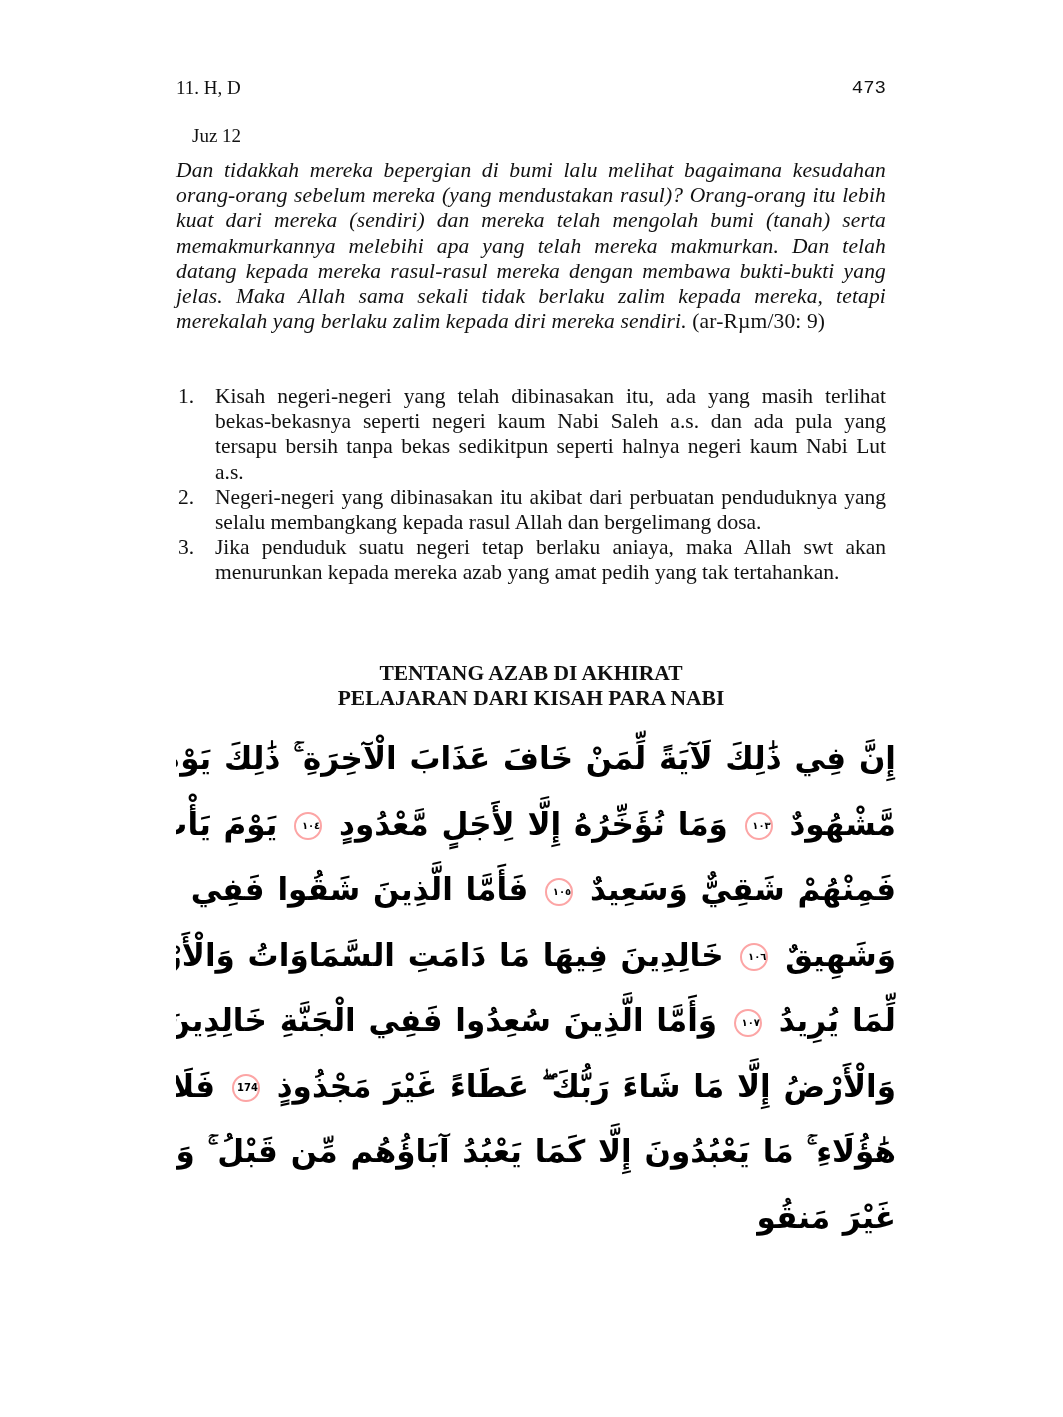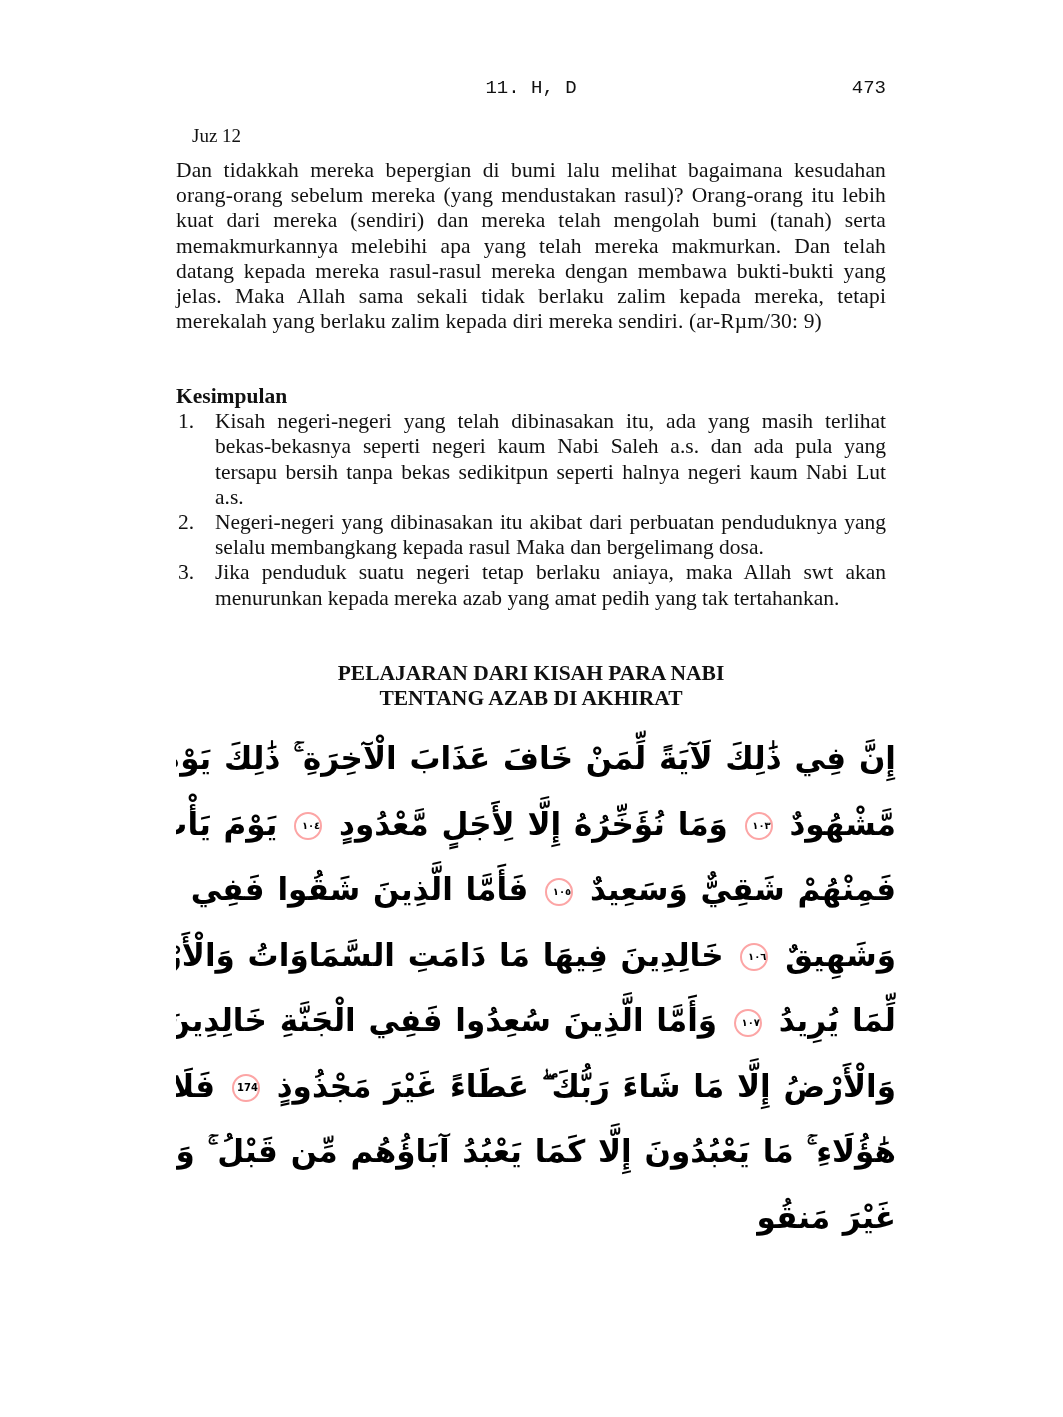--- a/index.html
+++ b/index.html
@@ -18,35 +18,35 @@
     .running-header {
       position: absolute;
       top: 74px;
       left: 176px;
       width: 710px;
       height: 28px;
       font-size: 19px;
       line-height: 28px;
     }
     .running-header .juz { position: absolute; left: 16px; top: 0; margin-top: 48px; }
-    .running-header .chapter { position: absolute; left: 0; right: 0; top: 0; text-align: center; font-family: Liberation Mono, monospace; }
+    .running-header .chapter { position: absolute; left: 0; right: 0; top: 0; text-align: left; }
     .running-header .page-no { position: absolute; right: 0; top: 0; font-family: Liberation Mono, monospace; }
 
     .quote {
       position: absolute;
       top: 158px;
       left: 176px;
       width: 710px;
       font-size: 21.5px;
       line-height: 25.2px;
       text-align: justify;
       text-align-last: left;
       letter-spacing: 0.15px;
     }
-    .quote .quote-text { }
+    .quote .quote-text { font-style: italic; }
     .quote .quote-ref { font-style: normal; margin-top: 10px; }
 
     .conclusion {
       position: absolute;
       top: 384px;
       left: 176px;
       width: 710px;
       font-size: 21.5px;
       line-height: 25.2px;
     }
@@ -131,40 +131,39 @@
   <span class="chapter">11. H,  D</span>
   <span class="page-no">473</span>
 </div>
 
 <div class="quote">
   <span class="quote-text">Dan tidakkah mereka bepergian di bumi lalu melihat bagaimana kesudahan orang-orang sebelum mereka (yang mendustakan rasul)? Orang-orang itu lebih kuat dari mereka (sendiri) dan mereka telah mengolah bumi (tanah) serta memakmurkannya melebihi apa yang telah mereka makmurkan. Dan telah datang kepada mereka rasul-rasul mereka dengan membawa bukti-bukti yang jelas. Maka Allah sama sekali tidak berlaku zalim kepada mereka, tetapi merekalah yang berlaku zalim kepada diri mereka sendiri.</span>
   <span class="quote-ref">(ar-Rµm/30: 9)</span>
 </div>
 
 <div class="conclusion">
-  <p class="heading">Kesimpulan</p>
   <ol>
     <li>
       <span class="num">1.</span>
       <span>Kisah negeri-negeri yang telah dibinasakan itu, ada yang masih terlihat bekas-bekasnya seperti negeri kaum Nabi Saleh a.s. dan ada pula yang tersapu bersih tanpa bekas sedikitpun seperti halnya negeri kaum Nabi Lut a.s.</span>
     </li>
     <li>
       <span class="num">2.</span>
-      <span>Negeri-negeri yang dibinasakan itu akibat dari perbuatan penduduknya yang selalu membangkang kepada rasul Maka dan bergelimang dosa.</span>
+      <span>Negeri-negeri yang dibinasakan itu akibat dari perbuatan penduduknya yang selalu membangkang kepada rasul Allah dan bergelimang dosa.</span>
     </li>
     <li>
       <span class="num">3.</span>
       <span>Jika penduduk suatu negeri tetap berlaku aniaya, maka Allah swt akan menurunkan kepada mereka azab yang amat pedih yang tak tertahankan.</span>
     </li>
   </ol>
 </div>
 
 <div class="section-title">
+  <div>TENTANG AZAB DI AKHIRAT</div>
   <div>PELAJARAN DARI KISAH PARA NABI</div>
-  <div>TENTANG AZAB DI AKHIRAT</div>
 </div>
 
 <div class="arabic-block">
   <div class="arabic-line">
     <span>إِنَّ فِي ذَٰلِكَ لَآيَةً لِّمَنْ خَافَ عَذَابَ الْآخِرَةِ ۚ ذَٰلِكَ يَوْمٌ مَّجْمُوعٌ لَّهُ النَّاسُ وَذَٰلِكَ يَوْمٌ</span>
   </div>
   <div class="arabic-line">
     <span>مَّشْهُودٌ</span>
     <span class="ayah-marker">١٠٣</span>
     <span>وَمَا نُؤَخِّرُهُ إِلَّا لِأَجَلٍ مَّعْدُودٍ</span>

